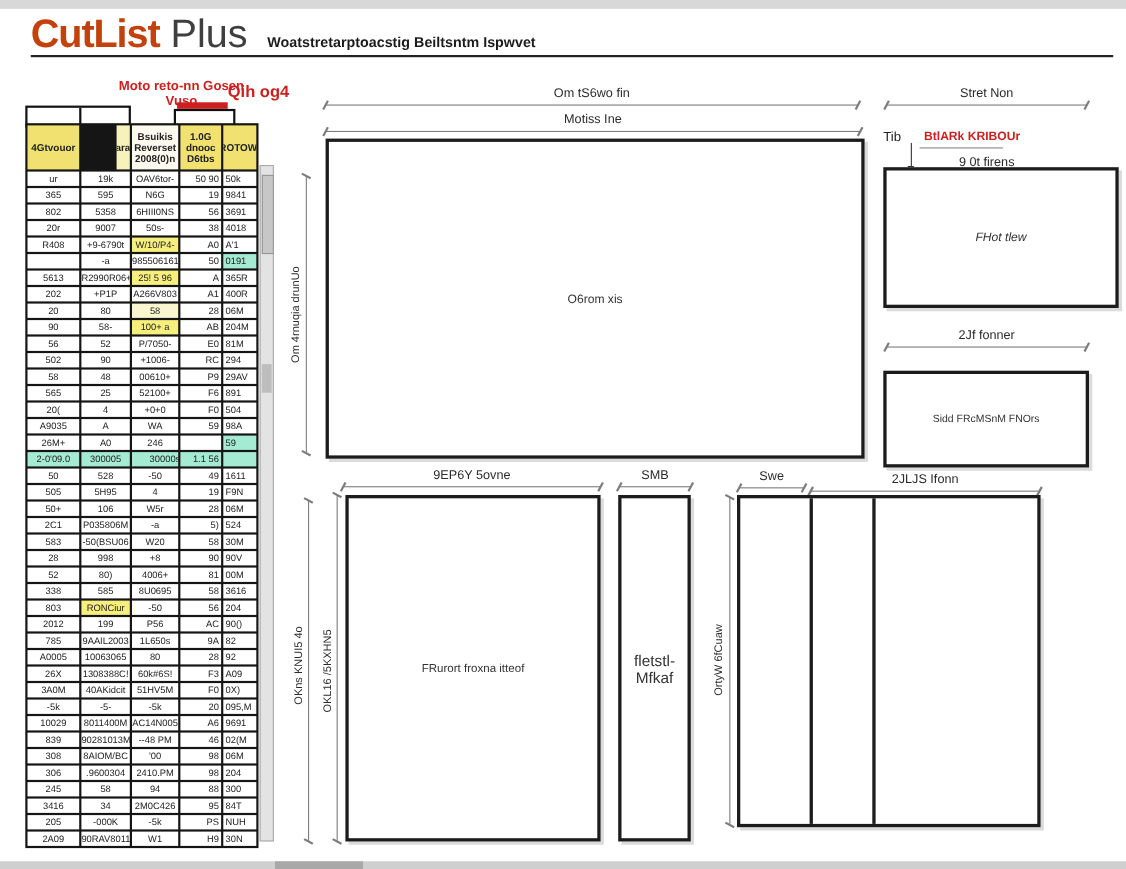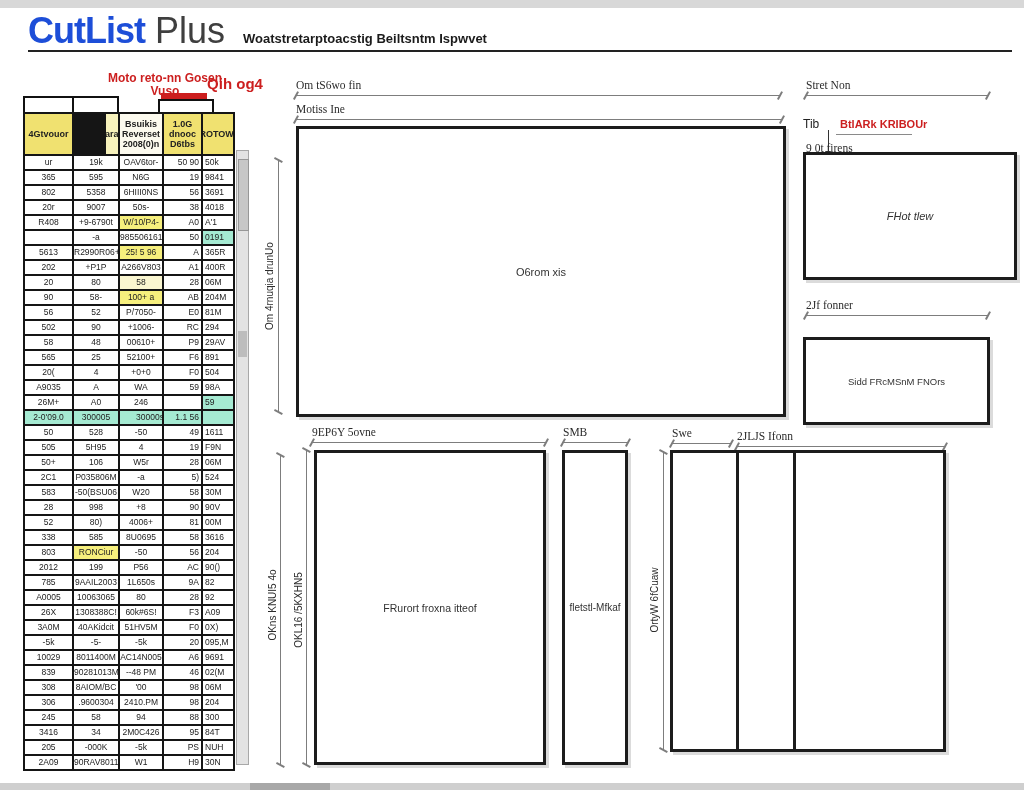--- a/index.html
+++ b/index.html
@@ -7,21 +7,21 @@
     width:1024px;height:790px;position:relative;overflow:hidden;
     background:#ffffff;font-family:"Liberation Sans", sans-serif;color:#1a1a1a;
   }
   .abs{position:absolute;}
   
   .top-strip{left:0;top:0;width:1024px;height:8px;background:#d8d8d8;}
   .bottom-strip{left:0;top:783px;width:1024px;height:7px;background:#cfcfcf;}
   .bottom-strip-dark{left:250px;top:783px;width:80px;height:7px;background:#a8a8a8;}
   
   .brand{left:28px;top:10px;display:flex;align-items:baseline;gap:10px;white-space:nowrap;}
-  .brand-bold{font-size:36px;font-weight:800;color:#1d4ed8;letter-spacing:-1px;}
+  .brand-bold{font-size:36px;font-weight:800;color:#c2410c;letter-spacing:-1px;}
   .brand-light{font-size:36px;font-weight:400;color:#3f3f3f;}
   .subtitle{font-size:13px;font-weight:700;color:#1b1b1b;padding-left:8px;}
   .rule{left:28px;top:50px;width:984px;border-top:2px solid #222;}
   
   .red-note{color:#cc1f1f;font-weight:700;text-align:center;}
   .note1{left:85px;top:72px;width:160px;font-size:12px;line-height:13px;}
   .note2{left:205px;top:75px;width:60px;font-size:15px;}
   .red-bar{left:161px;top:93px;width:46px;height:6px;background:#cc1f1f;}
   .pre-box{left:158px;top:99px;width:52px;height:13px;border:2px solid #111;background:#fff;}
   .top-cells{left:23px;top:96px;width:92px;height:16px;border:2px solid #111;background:#fff;}
@@ -47,21 +47,21 @@
   .rect-label{font-size:11px;color:#333;text-align:center;}
   
   .dimh{height:0;border-top:1.4px solid #7d7d7d;}
   .dimh::before,.dimh::after{content:'';position:absolute;top:-5px;width:1.6px;height:9px;background:#7d7d7d;}
   .dimh::before{left:-1px;transform:rotate(28deg);}
   .dimh::after{right:-1px;transform:rotate(28deg);}
   .dimv{width:0;border-left:1.4px solid #7d7d7d;}
   .dimv::before,.dimv::after{content:'';position:absolute;left:-5px;width:9px;height:1.6px;background:#7d7d7d;}
   .dimv::before{top:-1px;transform:rotate(28deg);}
   .dimv::after{bottom:-1px;transform:rotate(28deg);}
-  .dim-label{font-size:11.5px;color:#2b2b2b;text-align:left;white-space:nowrap;font-family:Liberation Serif, serif;}
+  .dim-label{font-size:11.5px;color:#2b2b2b;text-align:center;white-space:nowrap;}
   .vlabel{transform:translate(-50%,-50%) rotate(-90deg);width:220px;font-size:10px;color:#2b2b2b;text-align:center;white-space:nowrap;}
   
   .tib{font-size:12px;color:#222;}
   .red-under{font-size:11px;font-weight:700;color:#cc1f1f;white-space:nowrap;}
   .gray-underline{border-top:1.6px solid #8a8a8a;}
   .down-arrow-line{width:0;border-left:1.6px solid #333;}
   .down-arrow-head{width:0;height:0;border-left:3.5px solid transparent;border-right:3.5px solid transparent;border-top:6px solid #333;}
   .divider-v{position:absolute;top:0;width:2.5px;height:100%;background:#1c1c1c;}
   .cell-label{position:absolute;top:0;height:100%;display:flex;align-items:center;justify-content:center;font-size:10px;color:#333;text-align:center;}
 </style>
@@ -427,21 +427,21 @@
 <div class="abs vlabel" style="left:272px;top:605px;">OKns KNUI5 4o</div>
 <div class="abs dimv" style="left:306px;top:450px;height:315px;"></div>
 <div class="abs vlabel" style="left:298px;top:610px;">OKL16 /5KXHN5</div>
 <div class="abs rect" style="left:314px;top:450px;width:232px;height:315px;">
   <span class="rect-label" style="font-size:10.5px;">FRurort froxna itteof</span>
 </div>
 
 <div class="abs dim-label" style="left:563px;top:426px;width:65px;">SMB</div>
 <div class="abs dimh" style="left:563px;top:442px;width:65px;"></div>
 <div class="abs rect" style="left:562px;top:450px;width:66px;height:315px;">
-  <span class="rect-label" style="font-size:10px;">fletstl-Mfkaf</span>
+  <span class="rect-label" style="font-size:14px;">fletstl-Mfkaf</span>
 </div>
 
 <div class="abs dimv" style="left:663px;top:452px;height:298px;"></div>
 <div class="abs vlabel" style="left:654px;top:600px;">OrtyW 6fCuaw</div>
 <div class="abs dim-label" style="left:672px;top:427px;width:59px;">Swe</div>
 <div class="abs dimh" style="left:672px;top:443px;width:59px;"></div>
 <div class="abs dim-label" style="left:737px;top:430px;width:208px;">2JLJS Ifonn</div>
 <div class="abs dimh" style="left:737px;top:446px;width:208px;"></div>
 <div class="abs rect" style="left:670px;top:450px;width:276px;height:302px;">
   <div class="divider-v" style="left:63px;"></div>

